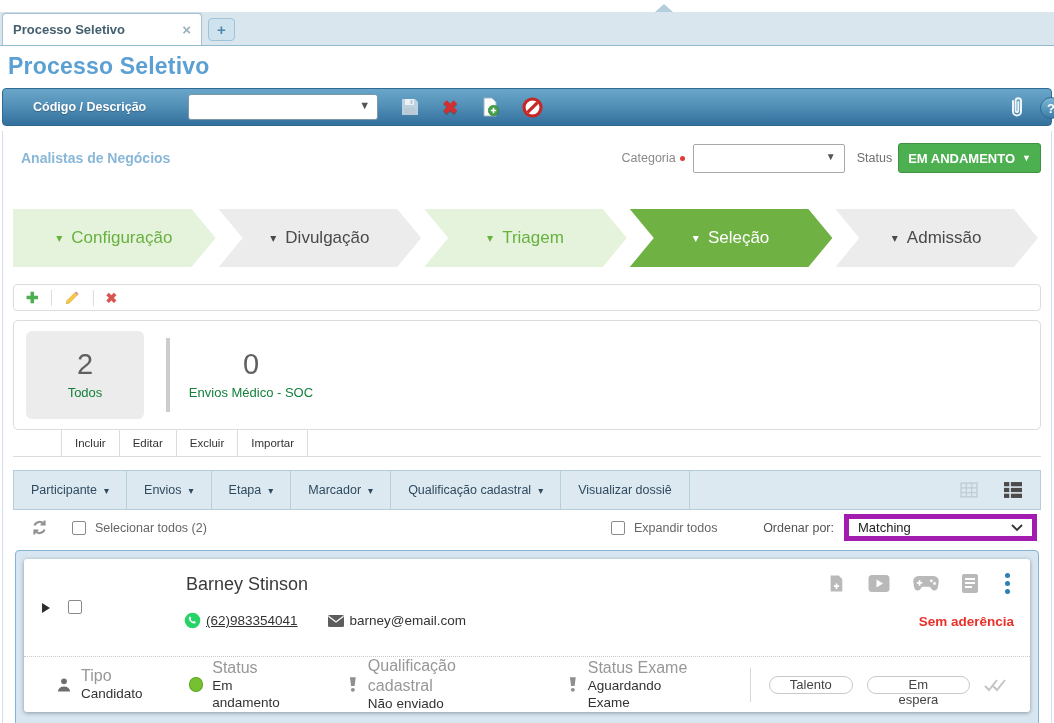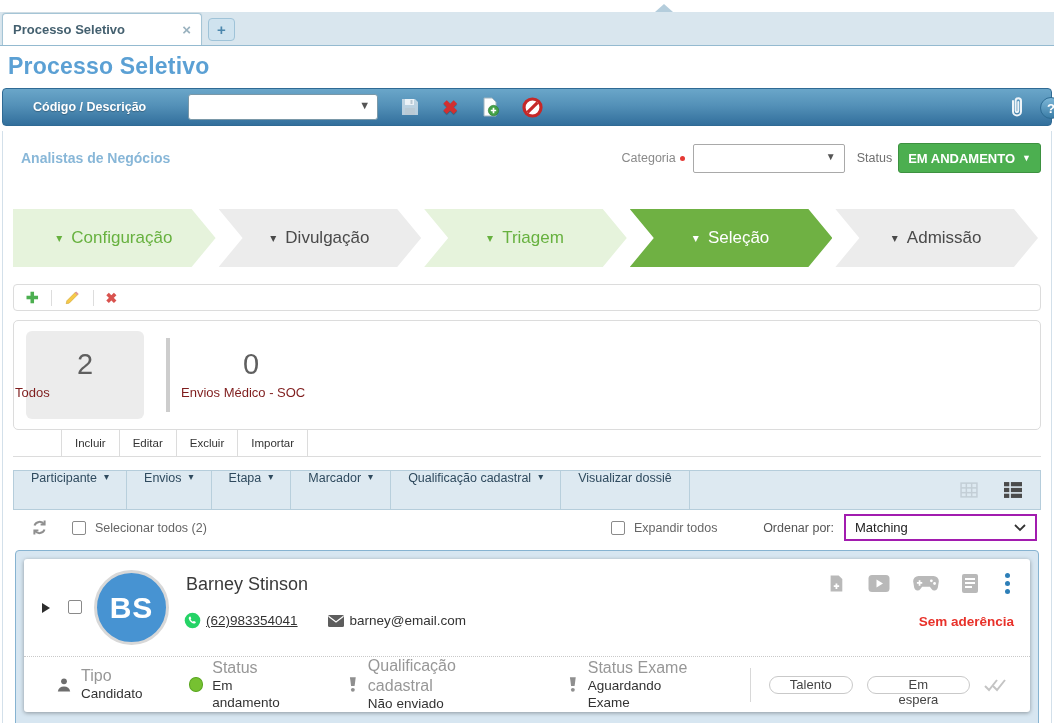--- a/index.html
+++ b/index.html
@@ -93,49 +93,49 @@
   .leg-1 { color:#7cb342; } .leg-1 .leg-dot { background:#7cb342; }
   .leg-2 { color:#4a94c8; } .leg-2 .leg-dot { background:#4a94c8; }
 
   
   .counters { margin-top:9px; height:110px; border:1px solid #dcdcdc; border-radius:5px;
               display:flex; align-items:center; padding:0 12px; }
   .tile { width:118px; height:88px; border-radius:6px; display:flex; flex-direction:column;
           align-items:center; justify-content:center; cursor:pointer; }
   .tile.selected { background:#ececec; }
   .tile-num { font-size:29px; color:#5f5f5f; }
-  .tile-label { font-size:13px; color:#7f1d1d; margin-top:4px; width:140px; line-height:1.25; }
+  .tile-label { font-size:13px; color:#15803d; margin-top:4px; text-align:center; width:140px; line-height:1.25; }
   .tile-sep { width:4px; height:74px; background:#cdcdcd; margin:0 22px; }
 
   
   .action-tabs { height:27px; display:flex; border-bottom:1px solid #dcdcdc; }
   .atab { display:flex; align-items:center; padding:0 13px; border-right:1px solid #dcdcdc;
           font-size:11.5px; color:#333; cursor:pointer; }
   .atab:first-child { border-left:1px solid #dcdcdc;margin-left:48px; }
 
   
   .filterbar { margin-top:13px; height:40px; background:#dde9f1; border:1px solid #b5cddb;
                display:flex; align-items:stretch; }
-  .fcell { display:flex; align-items:flex-start; gap:7px; padding:0 17px;
+  .fcell { display:flex; align-items:center; gap:7px; padding:0 17px;
            border-right:1px solid #b8cfdc; font-size:12.5px; color:#2f4a5e; cursor:pointer; }
   .fcell .f-caret { font-size:10px; color:#2f4a5e; }
   .f-spacer { flex:1; }
   .view-icons { display:flex; align-items:center; gap:26px; padding-right:18px; }
   .view-btn { background:none; border:none; cursor:pointer; display:flex; }
 
   
   .controls { height:35px; display:flex; align-items:center; position:relative; }
   .refresh-btn { background:none; border:none; cursor:pointer; margin-left:18px; display:flex; }
   .chk { width:14px; height:14px; border:1.5px solid #8a8a8a; border-radius:2px;
          background:#fff; display:inline-block; cursor:pointer; }
   .chk-group { display:flex; align-items:center; gap:9px; font-size:12.5px; color:#666; }
   .sel-all { margin-left:24px; }
   .expand-group { position:absolute; left:598px; }
   .order-label { margin-left:auto; font-size:12.5px; color:#555; }
-  .order-select { width:193px; height:27px; border:2px solid #a21caf; background:#fff;
+  .order-select { width:193px; height:27px; border:5px solid #a21caf; background:#fff;
                   margin-left:10px; margin-right:4px; display:flex; align-items:center;
                   padding:0 9px; font-size:13px; color:#222; cursor:pointer; }
   .order-select .oc { margin-left:auto; display:flex; }
 
   
   .plist { margin:5px 2px 0 2px; background:#d7e6f1; border:1px solid #86b3d1;
            border-radius:4px; padding:8px; height:200px; }
   .pcard { background:#fff; border-radius:3px; box-shadow:0 1px 4px rgba(0,0,0,.35); }
   .pcard-top { position:relative; height:97px; }
   .expand-arrow { position:absolute; left:18px; top:44px; width:0; height:0; cursor:pointer;
@@ -382,21 +382,20 @@
             </svg>
           </span>
       </div>
     </div>
 
     <div class="plist">
       <div class="pcard">
         <div class="pcard-top">
           <div class="expand-arrow"></div>
           <span class="chk pcard-chk"></span>
-          <div class="avatar">BS</div>
           <div class="pname">Barney Stinson</div>
           <div class="pcontact">
             <svg width="17" height="17" viewBox="0 0 24 24">
                 <circle cx="12" cy="12" r="11" fill="#25d366"></circle>
                 <path d="M8.2 6.3c.4-.1.8 0 1 .4l1 2c.1.3 0 .7-.2.9l-.7.7c.6 1.4 1.9 2.7 3.3 3.3l.7-.7c.2-.3.6-.4.9-.2l2 1c.4.2.6.6.4 1-.4 1.2-1.7 2-2.9 1.6-3.2-1-5.9-3.6-6.9-6.9-.4-1.2.3-2.4 1.4-3.1z" fill="#fff"></path>
               </svg>
             <a class="phone-link">(62)983354041</a>
             <span class="email-wrap">
               <svg width="16" height="12" viewBox="0 0 16 12">
                   <rect width="16" height="12" rx="1.5" fill="#5d5d5d"></rect>

